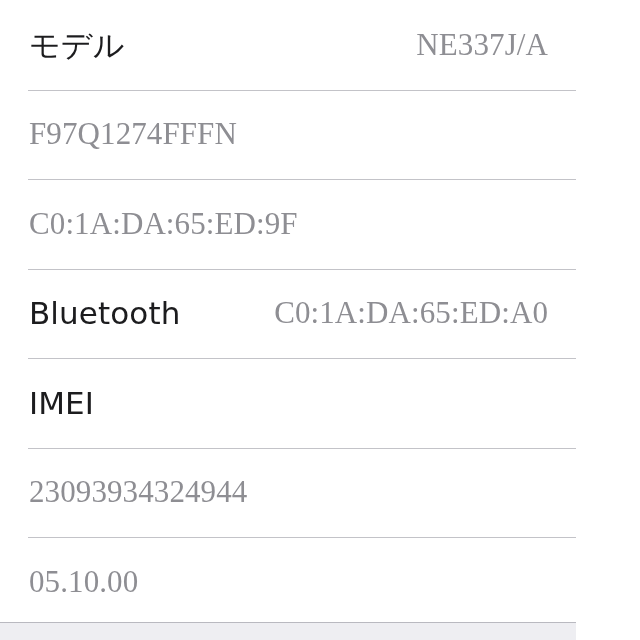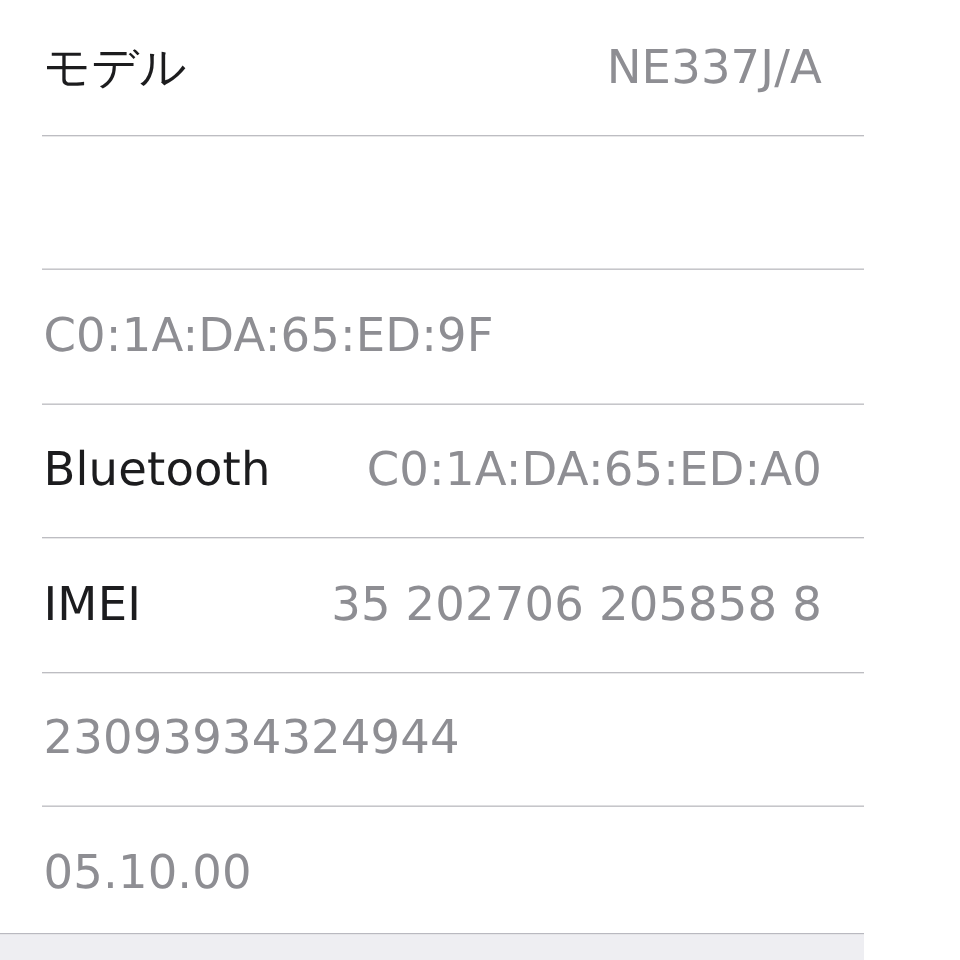--- a/index.html
+++ b/index.html
@@ -63,20 +63,21 @@
   }
 
   .row-value {
     font-size: 31px;
     line-height: 1.1;
     color: #8e8e93;
     letter-spacing: 0.1px;
     white-space: nowrap;
     text-align: right;
     font-weight: 400;
+    font-family: Liberation Serif, serif;
   }
 
   .group-bottom-rule {
     position: absolute;
     left: 0;
     right: 0;
     top: 622px;
     height: 1px;
     background: #b9b9c0;
   }
@@ -96,34 +97,34 @@
 <div class="settings-screen">
 
   <div class="info-group">
 
     <div class="info-row">
       <span class="row-label">モデル</span>
       <span class="row-value">NE337J/A</span>
     </div>
 
     <div class="info-row">
+      <span class="row-value">F97Q1274FFFN</span>
     </div>
 
     <div class="info-row">
       <span class="row-value">C0:1A:DA:65:ED:9F</span>
     </div>
 
     <div class="info-row">
       <span class="row-label">Bluetooth</span>
       <span class="row-value">C0:1A:DA:65:ED:A0</span>
     </div>
 
     <div class="info-row">
       <span class="row-label">IMEI</span>
-      <span class="row-value">35 202706 205858 8</span>
     </div>
 
     <div class="info-row">
       <span class="row-value">23093934324944</span>
     </div>
 
     <div class="info-row">
       <span class="row-value">05.10.00</span>
     </div>
 

